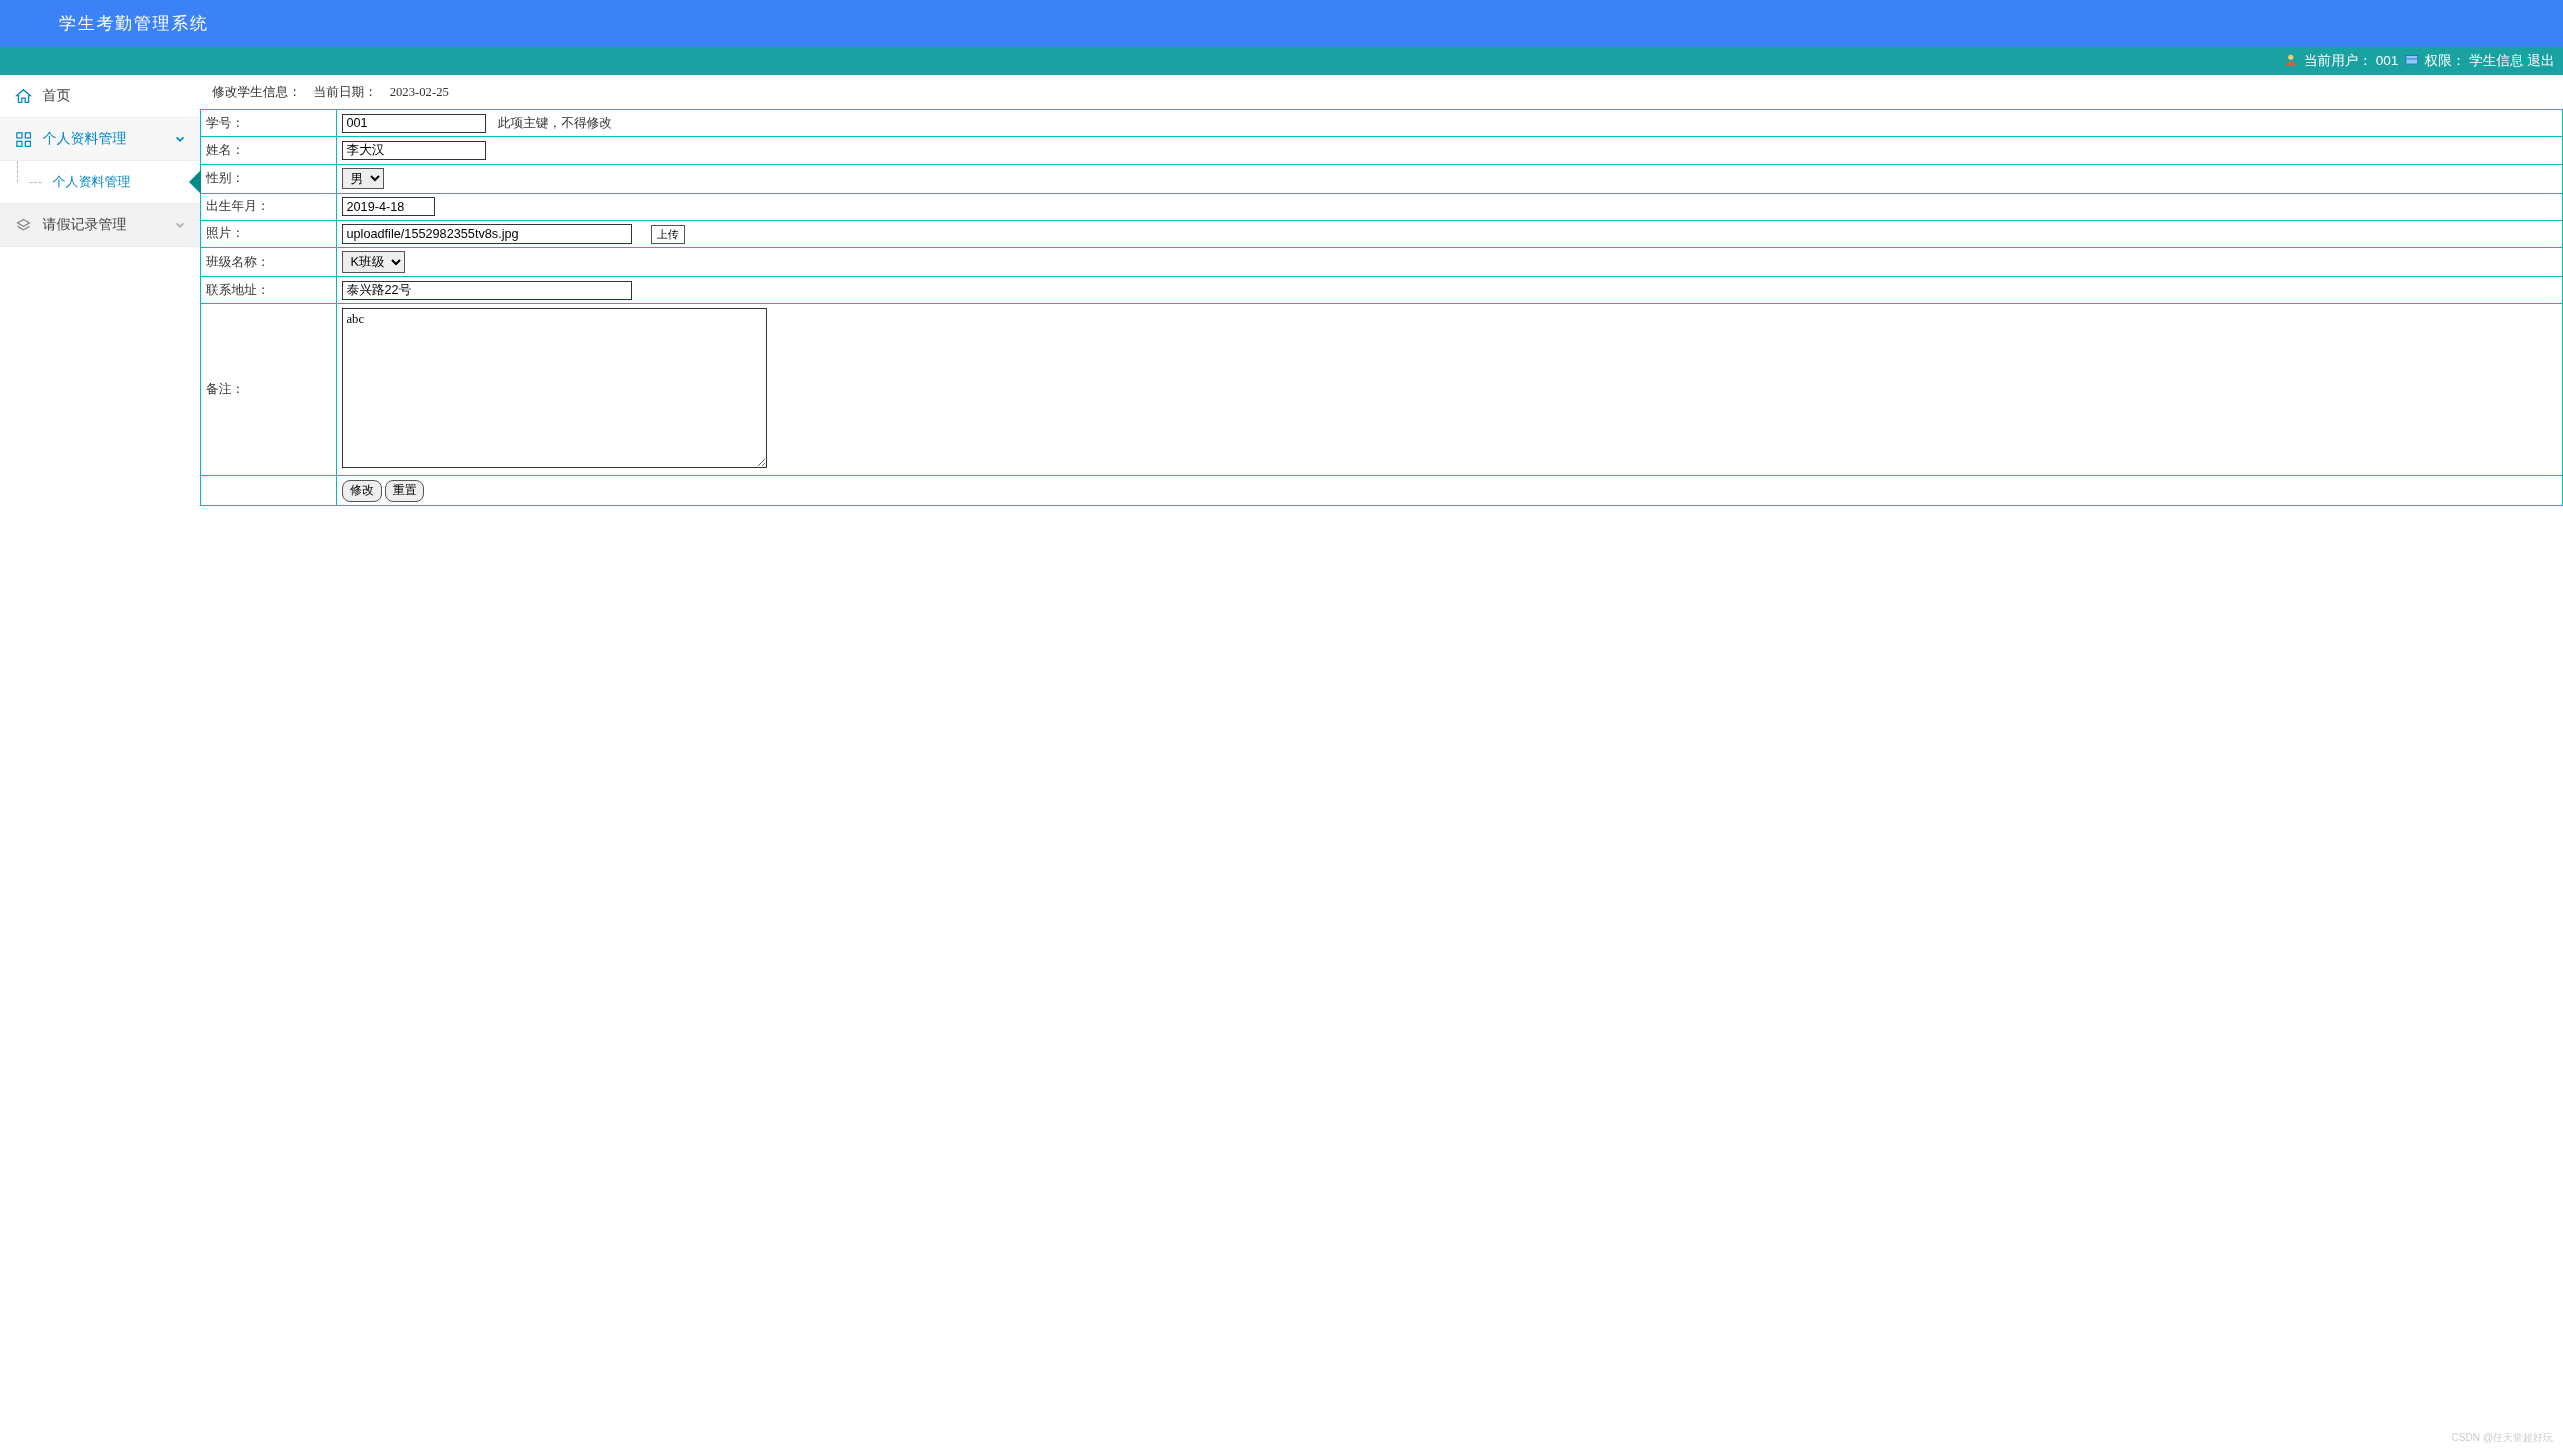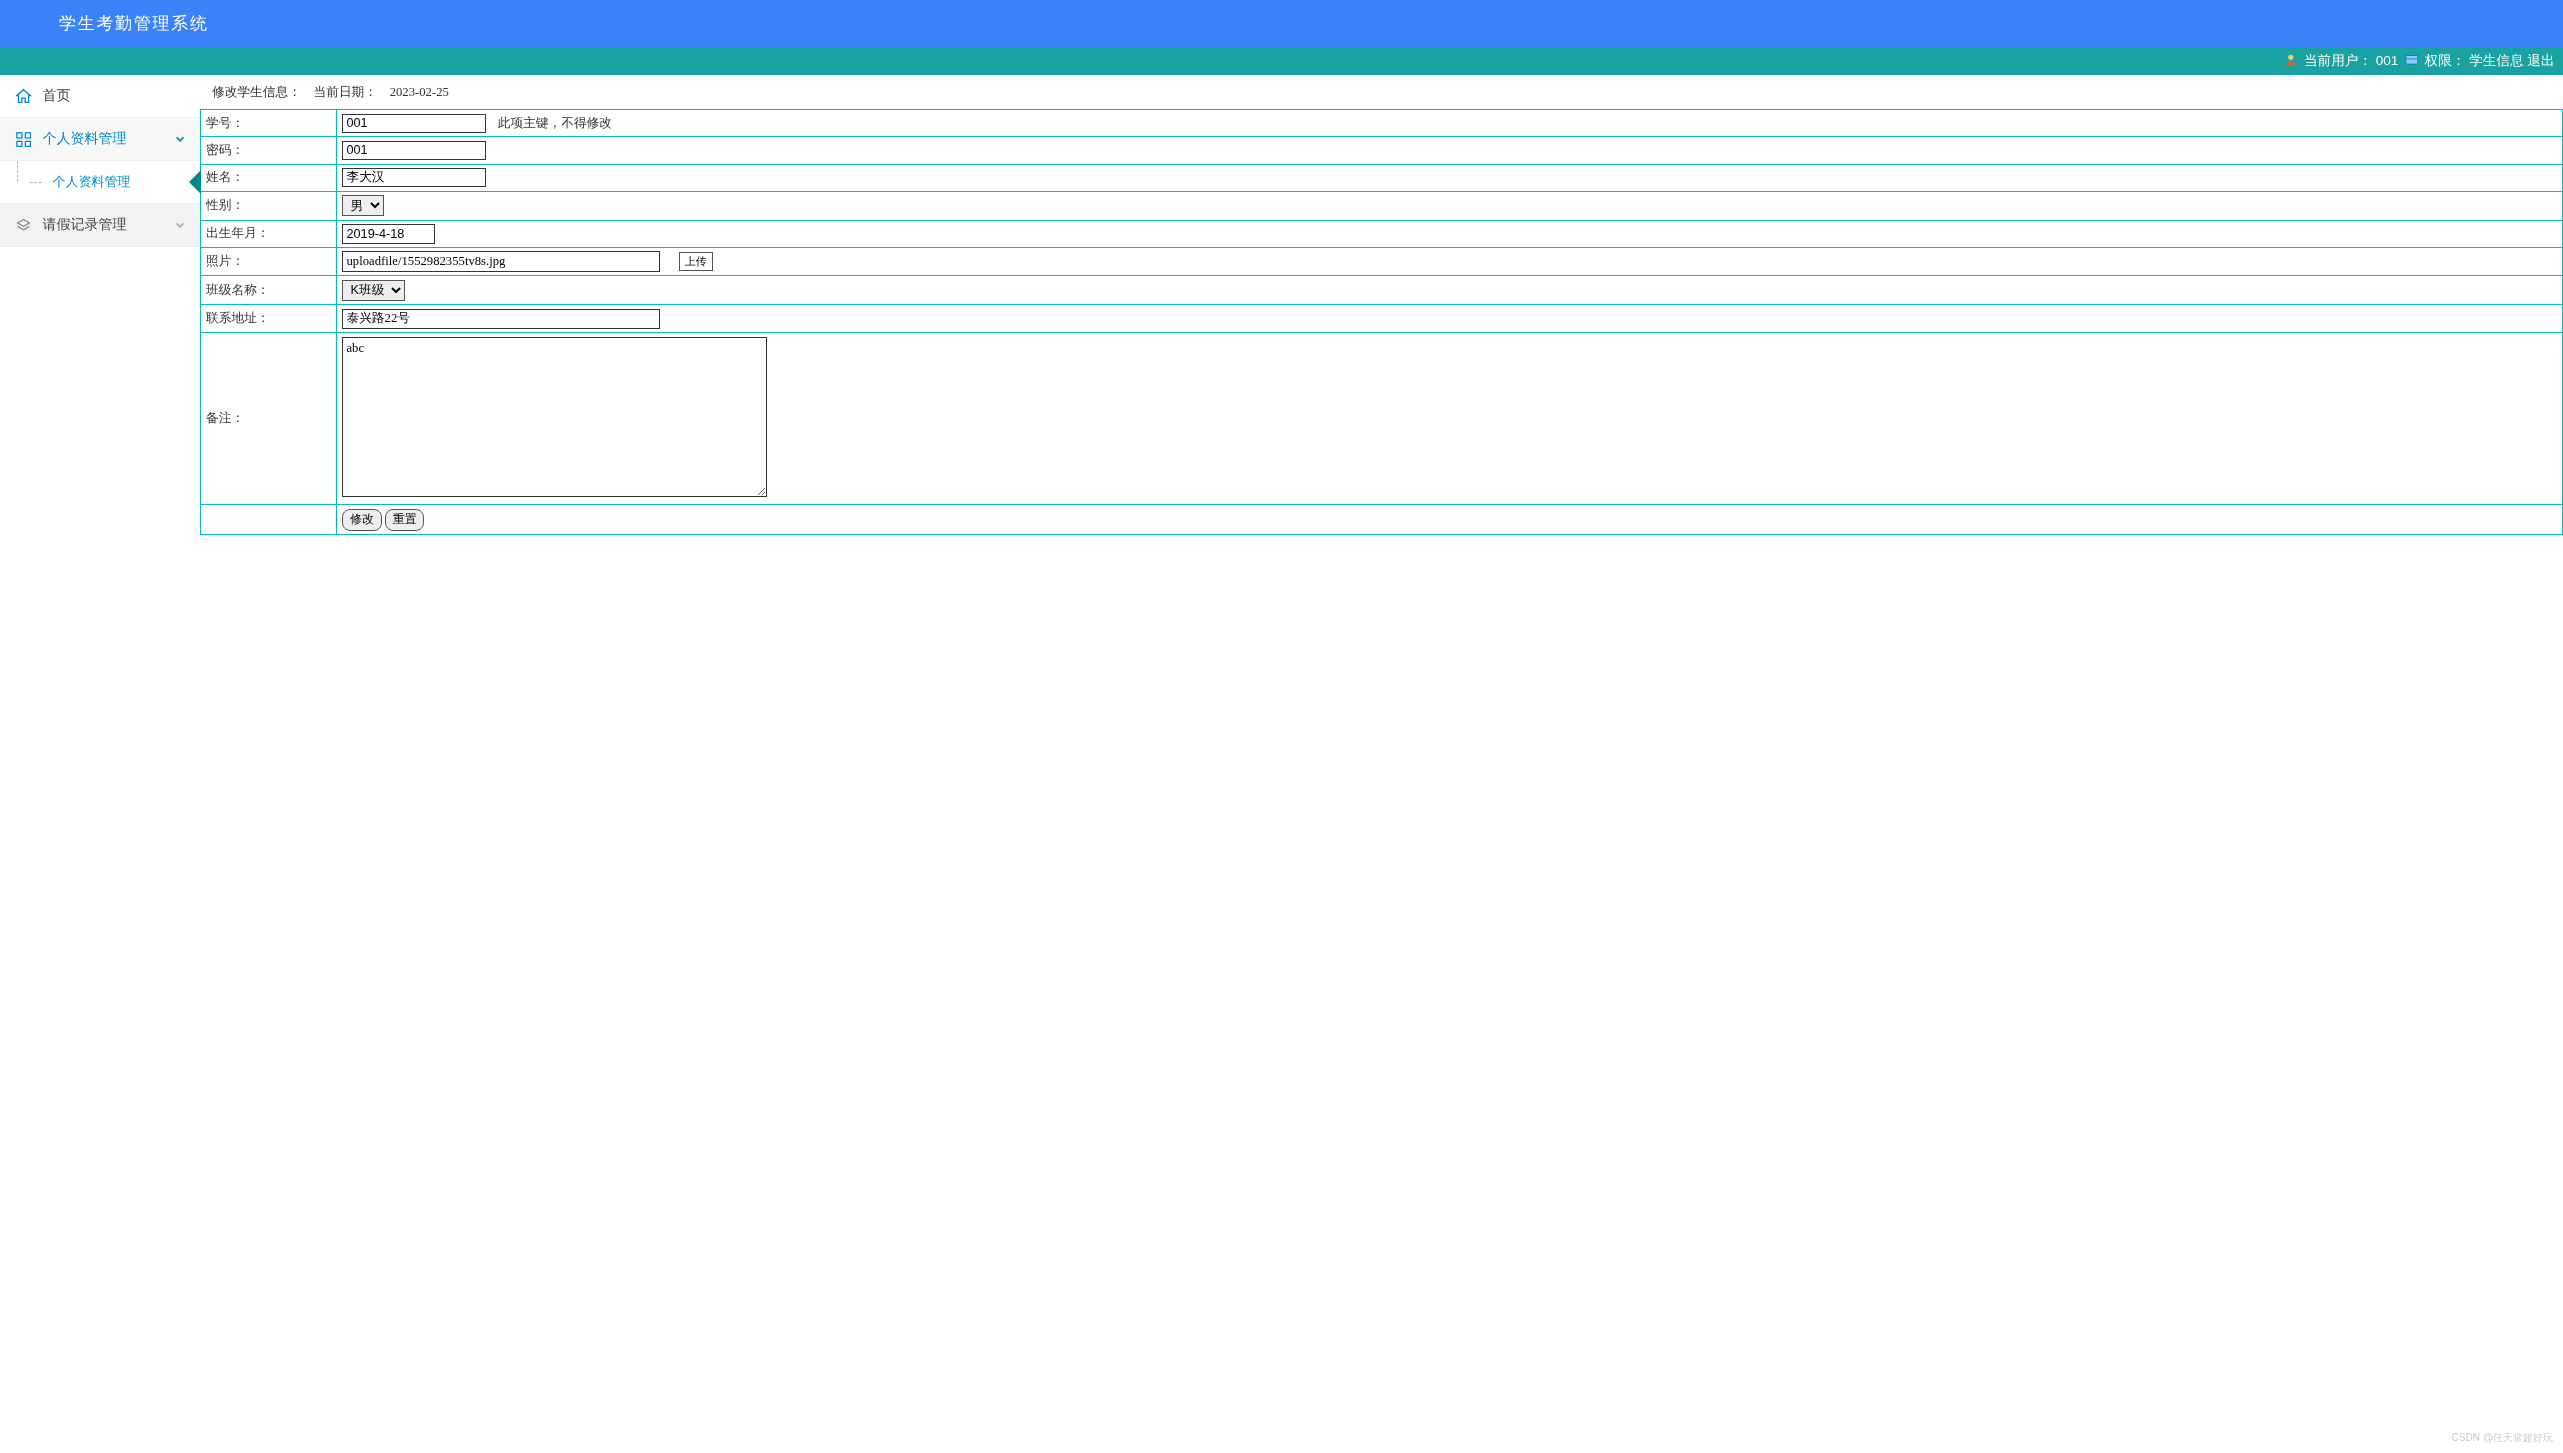--- a/index.html
+++ b/index.html
@@ -126,22 +126,21 @@
       background: #fff;
     }
     .form-table input[type="text"] {
       border: 0.8px solid #333;
       padding: 1.7px 3.4px;
       font-size: 12.7px;
       font-family: Arial, "SimSun", serif;
       width: 144px;
     }
     .form-table input.wide {
-      width: 318px;
-      font-family: Liberation Serif, serif;
+      width: 290px;
     }
     .form-table textarea {
       border: 0.8px solid #333;
       padding: 3.4px;
       font-size: 12.7px;
       font-family: "SimSun", serif;
       width: 425px;
       height: 160px;
       resize: both;
     }
@@ -272,24 +271,20 @@
     <table class="form-table">
       <tbody>
           <tr>
         <td class="label-cell">学号：</td>
         <td>
           <input type="text" value="001" style="">
           <span class="hint">此项主键，不得修改</span>
         </td>
       </tr>
       <tr>
-        <td class="label-cell">密码：</td>
-        <td><input type="text" value="001" style=""></td>
-      </tr>
-      <tr>
         <td class="label-cell">姓名：</td>
         <td><input type="text" value="李大汉" style=""></td>
       </tr>
       <tr>
         <td class="label-cell">性别：</td>
         <td>
           <select>
             <option>男</option>
           </select>
         </td>

